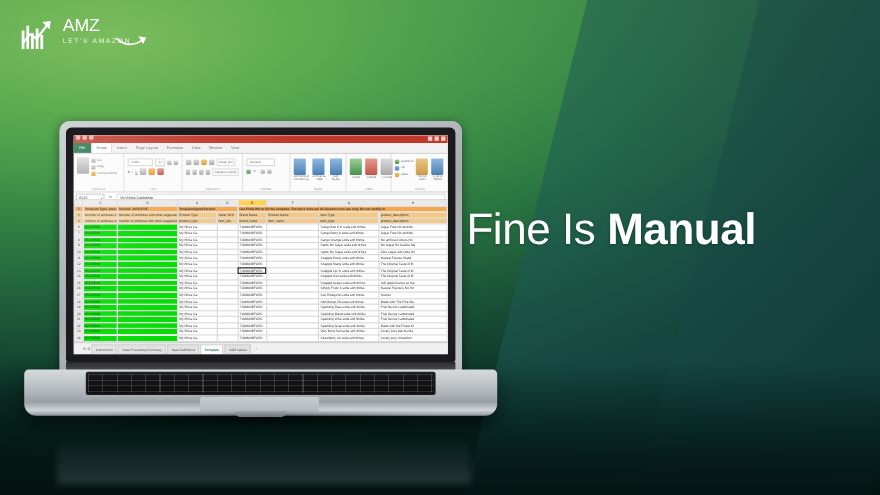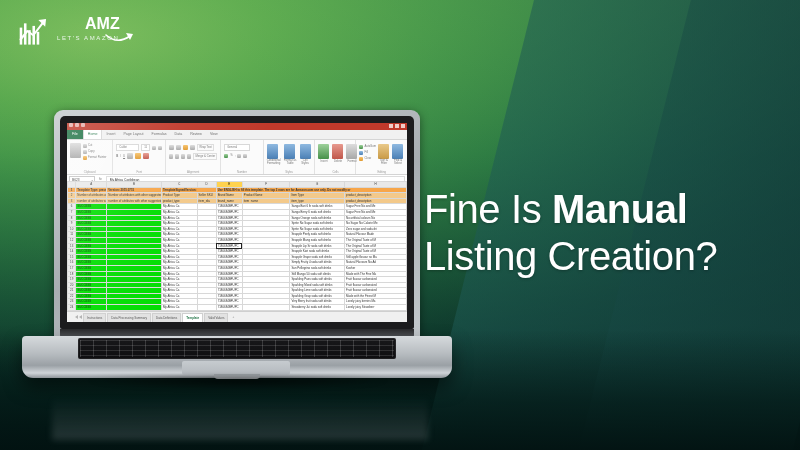--- a/index.html
+++ b/index.html
@@ -38,21 +38,21 @@
     position:absolute;left:0;right:0;bottom:0;height:120px;
     background:linear-gradient(to bottom, rgba(4,30,27,0.0), rgba(3,24,22,0.75) 60%, rgba(2,18,17,0.95));
   }
 
   
   .logo{position:absolute;left:18px;top:14px;display:flex;align-items:flex-start;gap:5px;}
   .logo-mark{width:34px;height:34px;flex:none;}
   .logo-text{display:flex;flex-direction:column;line-height:1;padding-top:2px;}
   .logo-row1{display:flex;align-items:baseline;color:#fff;}
   .logo-capten{font-size:23px;font-weight:bold;letter-spacing:-0.5px;}
-  .logo-amz{font-size:16px;font-weight:bold;letter-spacing:0px;margin-left:28px;}
+  .logo-amz{font-size:16px;font-weight:normal;letter-spacing:0px;}
   .logo-tag{
     position:relative;
     font-size:6px;letter-spacing:1.6px;color:#eaf6ea;
     text-align:center;margin-top:3px;padding-right:10px;
   }
   .logo-swoosh{position:absolute;right:-6px;top:-4px;width:30px;height:14px;}
 
   
   .laptop{position:absolute;left:22px;top:110px;width:430px;height:280px;}
   .lid{
@@ -709,16 +709,15 @@
     <div class="trackpad"></div>
     <div class="notch"></div>
     <div class="lap-shadow"></div>
     <div class="reflection"></div>
   </div>
 
   <div class="headline">
     <span class="hl-line">
       <span class="l">Fine Is </span><span class="b">Manual</span>
     </span>
-    <span class="hl-line l">Listing Creation?</span>
   </div>
 
 </div>
 
 </body></html>

